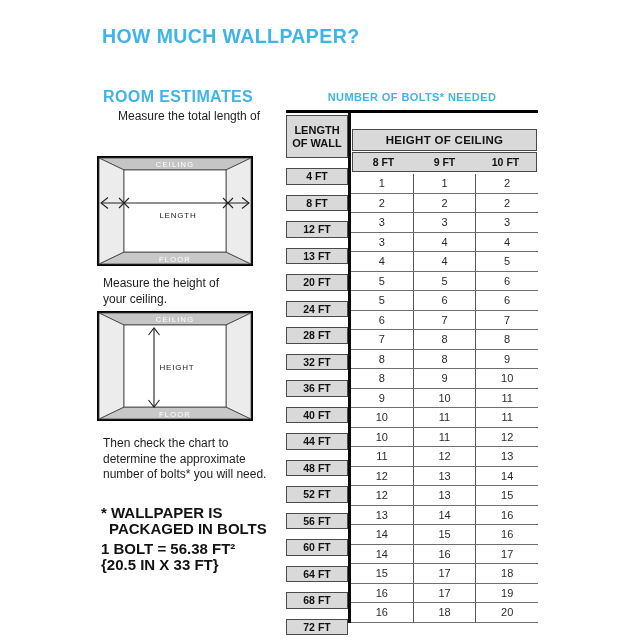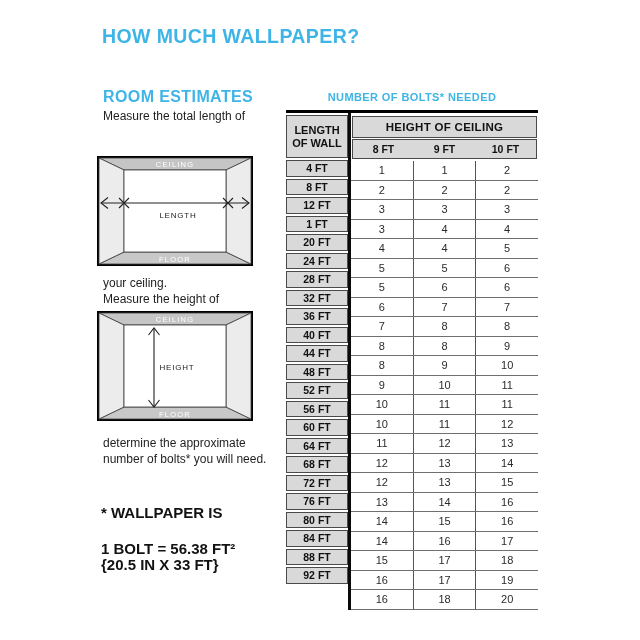--- a/index.html
+++ b/index.html
@@ -18,21 +18,21 @@
   .abs{position:absolute;}
   .page-title{
     left:102px;top:25px;font-size:19.5px;font-weight:bold;
     letter-spacing:0.4px;color:var(--accent);
   }
   .sec-heading{
     font-size:16px;font-weight:bold;letter-spacing:0.4px;color:var(--accent);
   }
   .room-heading{left:103px;top:88px;}
   .para{font-size:12px;line-height:15.5px;color:var(--ink);}
-  .para-length{left:103px;top:109px;}
+  .para-length{left:118px;top:109px;}
   .para-height{left:103px;top:276px;}
   .para-chart{left:103px;top:436px;}
   .note{font-size:15px;line-height:15.5px;font-weight:bold;color:#121212;}
   .note-packaging{left:101px;top:505px;}
   .note-packaging .l2{padding-left:8px;}
   .note-boltsize{left:101px;top:541px;}
   .svg1{left:97px;top:156px;}
   .svg2{left:97px;top:311px;}
   svg text{font-family:"Liberation Sans","DejaVu Sans",sans-serif;}
   .band-label{font-size:7.5px;fill:#ffffff;letter-spacing:1.2px;}
@@ -47,32 +47,32 @@
     border-top:3px solid #000;display:flex;align-items:flex-start;
   }
   .wall-col{width:62px;}
   .data-col{width:190px;border-left:3px solid #0a0a0a;}
   .wall-head{
     height:43px;margin:2px 0;border:1px solid #4a4a4a;background:var(--cellgray);
     display:flex;flex-direction:column;align-items:center;justify-content:center;
     font-size:11px;font-weight:bold;line-height:13px;text-align:center;color:#111;
   }
   .col-group-head{
-    margin:3px 1px 1px 1px;height:22px;border:1px solid #4a4a4a;background:var(--cellgray);
+    margin:16px 1px 1px 1px;height:22px;border:1px solid #4a4a4a;background:var(--cellgray);
     display:flex;align-items:center;justify-content:center;
     font-size:11.5px;font-weight:bold;letter-spacing:0.3px;color:#111;
   }
   .sub-head{
     margin:0 1px 2px 1px;height:20px;border:1px solid #4a4a4a;background:var(--cellgray);
     display:flex;align-items:center;
     font-size:10.5px;font-weight:bold;color:#111;
   }
   .sub-head span{flex:1;text-align:center;}
   .wall-cell{
-    height:16.5px;margin:2px 0;border:1px solid #4a4a4a;background:var(--cellgray);
+    height:16.5px;margin:10px 0;border:1px solid #4a4a4a;background:var(--cellgray);
     display:flex;align-items:center;justify-content:center;
     font-size:10.5px;font-weight:bold;color:#111;
   }
   .data-row{height:19.5px;border-bottom:1px solid #6f6f6f;display:flex;}
   .data-cell{
     flex:1;display:flex;align-items:center;justify-content:center;
     font-size:11px;color:#2a2a2a;
   }
   .data-cell + .data-cell{border-left:1px solid #555;}
 </style>
@@ -102,68 +102,70 @@
     <polyline points="145,41.5 152,47 145,52.5"></polyline>
     <line x1="22" y1="42" x2="32" y2="52"></line>
     <line x1="22" y1="52" x2="32" y2="42"></line>
     <line x1="126" y1="42" x2="136" y2="52"></line>
     <line x1="126" y1="52" x2="136" y2="42"></line>
   </g>
   <text class="dim-label" x="81" y="62" text-anchor="middle">LENGTH</text>
 </svg>
 
 <div class="abs para para-height">
+  <div>Measure the height of</div>
   <div>your ceiling.</div>
-  <div>Measure the height of</div>
 </div>
 
 <svg class="abs svg2" width="156" height="110" viewBox="0 0 156 110">
   <rect x="1.25" y="1.25" width="153.5" height="107.5" fill="#ffffff" stroke="#000000" stroke-width="2.5"></rect>
   <polygon points="2,2 154,2 129,14 27,14" fill="#c5c5c5" stroke="#3a3a3a" stroke-width="0.8"></polygon>
   <polygon points="2,108 154,108 129,96 27,96" fill="#c8c8c8" stroke="#3a3a3a" stroke-width="0.8"></polygon>
   <polygon points="2,2 27,14 27,96 2,108" fill="#ececec" stroke="#3a3a3a" stroke-width="0.8"></polygon>
   <polygon points="154,2 129,14 129,96 154,108" fill="#ececec" stroke="#3a3a3a" stroke-width="0.8"></polygon>
   <rect x="27" y="14" width="102" height="82" fill="#ffffff" stroke="#3a3a3a" stroke-width="0.8"></rect>
   <text class="band-label" x="78" y="11" text-anchor="middle">CEILING</text>
   <text class="band-label" x="78" y="106" text-anchor="middle">FLOOR</text>
   <g stroke="#222" stroke-width="1.1" fill="none">
     <line x1="57" y1="17" x2="57" y2="96"></line>
     <polyline points="51.5,24 57,17 62.5,24"></polyline>
     <polyline points="51.5,89 57,96 62.5,89"></polyline>
   </g>
   <text class="dim-label" x="80" y="59" text-anchor="middle">HEIGHT</text>
 </svg>
 
 <div class="abs para para-chart">
+  <div>Then check the chart to</div>
   <div>determine the approximate</div>
   <div>number of bolts* you will need.</div>
 </div>
 
 <div class="abs note note-packaging">
   <div>* WALLPAPER IS</div>
+  <div class="l2">PACKAGED IN BOLTS</div>
 </div>
 
 <div class="abs note note-boltsize">
   <div>1 BOLT = 56.38 FT²</div>
   <div>{20.5 IN X 33 FT}</div>
 </div>
 
 <div class="abs table-heading">NUMBER OF BOLTS* NEEDED</div>
 
 <div class="abs btable">
   <div class="wall-col">
     <div class="wall-head">
       <div>LENGTH</div>
       <div>OF WALL</div>
     </div>
     <div>
         <div class="wall-cell">4 FT</div>
         <div class="wall-cell">8 FT</div>
         <div class="wall-cell">12 FT</div>
-        <div class="wall-cell">1 FT</div>
+        <div class="wall-cell">13 FT</div>
         <div class="wall-cell">20 FT</div>
         <div class="wall-cell">24 FT</div>
         <div class="wall-cell">28 FT</div>
         <div class="wall-cell">32 FT</div>
         <div class="wall-cell">36 FT</div>
         <div class="wall-cell">40 FT</div>
         <div class="wall-cell">44 FT</div>
         <div class="wall-cell">48 FT</div>
         <div class="wall-cell">52 FT</div>
         <div class="wall-cell">56 FT</div>

